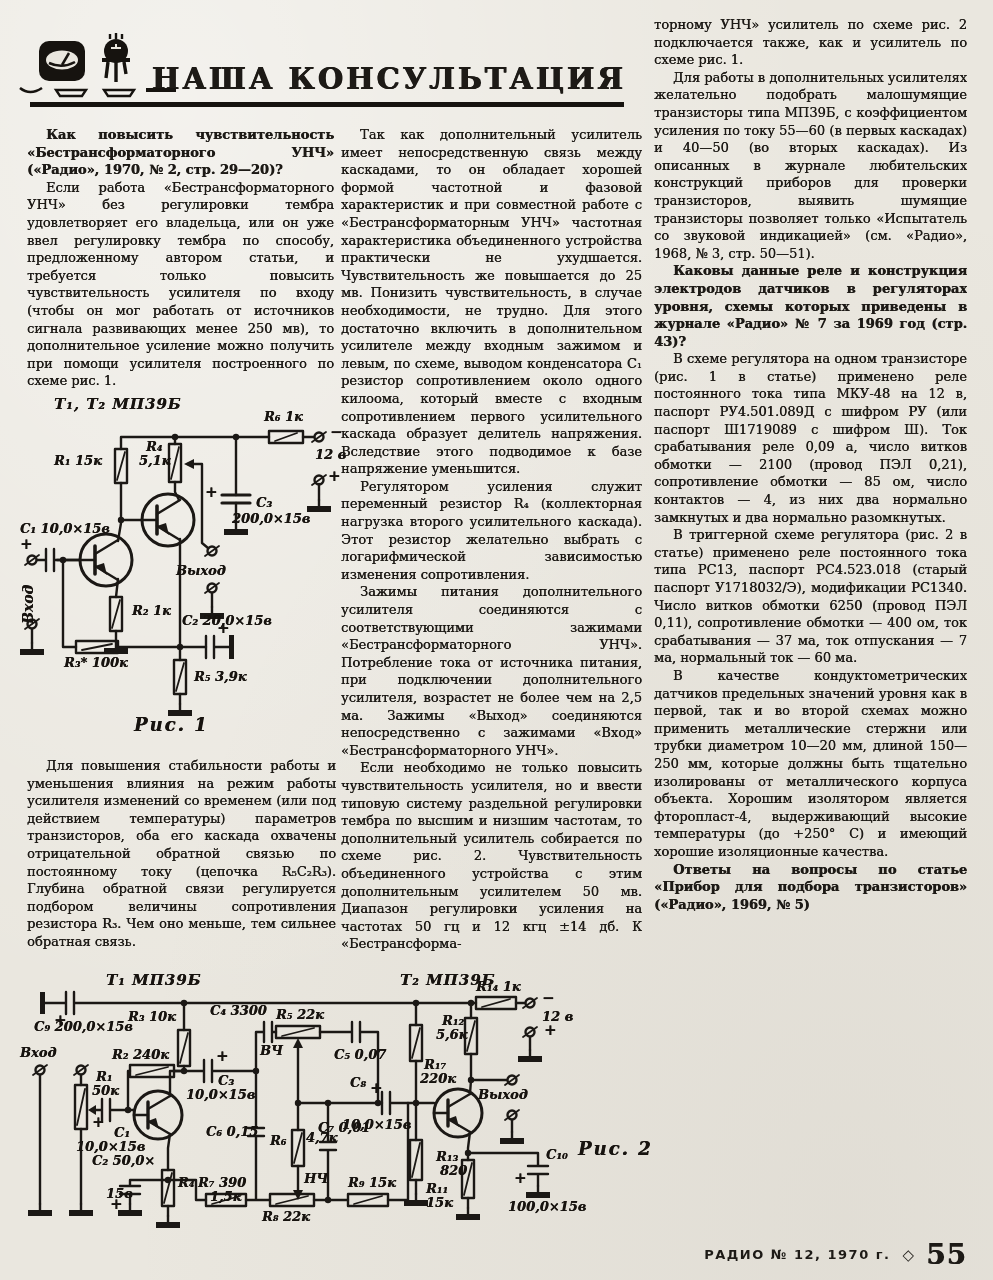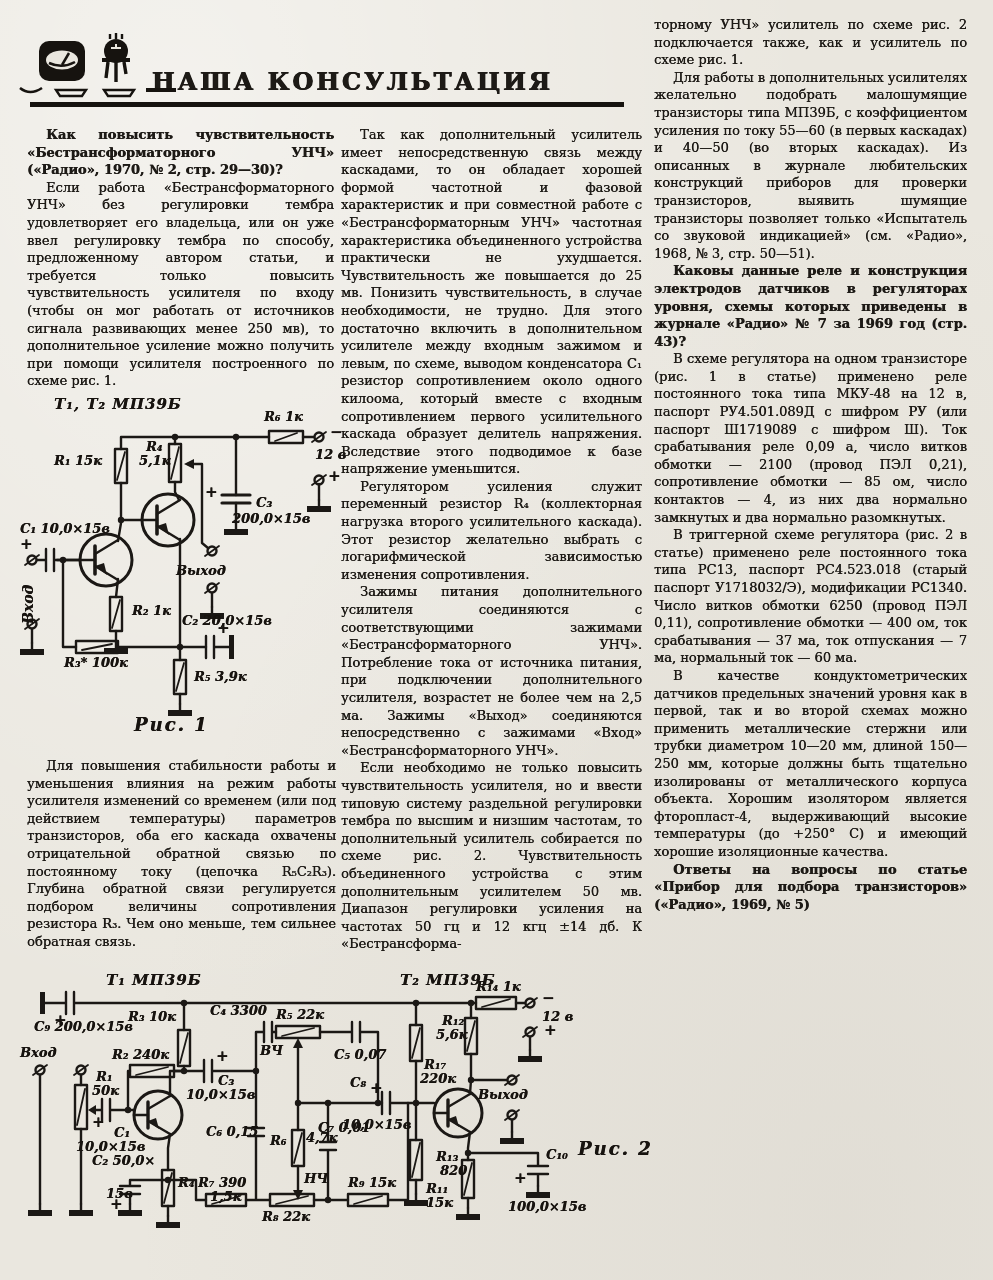--- a/index.html
+++ b/index.html
@@ -9,21 +9,21 @@
       radial-gradient(ellipse at 18% 8%, rgba(255,255,255,.45), rgba(255,255,255,0) 55%),
       radial-gradient(ellipse at 85% 95%, rgba(120,110,95,.08), rgba(0,0,0,0) 60%),
       #eae7df;
     font-family:"DejaVu Serif", serif;
     color:#1d1a16;
   }
   
   .masthead{position:absolute;left:30px;top:24px;width:594px;height:78px;border-bottom:5px solid #16130f;}
   .masthead-title{
     position:absolute;left:122px;bottom:6px;
-    font-size:24px;font-weight:bold;letter-spacing:3px;white-space:nowrap;
+    font-size:29px;font-weight:bold;letter-spacing:3px;white-space:nowrap;
     text-shadow:.6px 0 0 currentColor, -.4px 0 0 currentColor;
     transform:scaleY(1.02);
   }
   .mi{position:absolute;}
   .flourish{position:absolute;left:16px;top:80px;}
   
   .col{position:absolute;font-size:13px;line-height:17.6px;text-align:justify;overflow:hidden;}
   .col p{margin:0;text-indent:19px;text-shadow:.3px 0 0 currentColor;}
   .col p.q{font-weight:bold;text-shadow:.5px 0 0 currentColor;}
   .col p.cont{text-indent:0;}
@@ -72,21 +72,21 @@
     </svg>
     <div class="masthead-title">НАША  КОНСУЛЬТАЦИЯ</div>
   </div>
   <svg class="flourish" width="200" height="20" viewBox="0 0 200 20">
     <path d="M4,8 Q14,16 26,8" style="fill:none;stroke:#16130f;stroke-width:2.6"></path>
     <path d="M40,10 H70 L66,16 H44 Z M88,10 H118 L114,16 H92 Z" style="fill:none;stroke:#16130f;stroke-width:2.4"></path>
     <path d="M130,10 H160" style="stroke:#16130f;stroke-width:4"></path>
   </svg>
 
   <div class="col col-left1">
-    <p class="q">Как повысить чувствительность «Бестрансформаторного УНЧ» («Радио», 1970, № 2, стр. 29—30)?</p>
+    <p class="q">Как повысить чувствительность «Бестрансформаторного УНЧ» («Радио», 1970, № 2, стр. 29—20)?</p>
     <p>Если работа «Бестрансформаторного УНЧ» без регулировки тембра удовлетворяет его владельца, или он уже ввел регулировку тембра по способу, предложенному автором статьи, и требуется только повысить чувствительность усилителя по входу (чтобы он мог работать от источников сигнала развивающих менее 250 мв), то дополнительное усиление можно получить при помощи усилителя построенного по схеме рис. 1.</p>
   </div>
 
   <div class="schem fig1">
     <svg width="334" height="360" viewBox="0 0 334 360">
       <defs>
         <g id="gndA">
             <path d="M0,0 V6"></path>
             <rect x="-12" y="6" width="24" height="6" style="fill:#1b1815;stroke:none"></rect>
           </g>
@@ -362,14 +362,19 @@
       <span class="fig-label" style="left: 418px; top: 180px;">R₁₃</span>
       <span class="fig-label" style="left: 422px; top: 194px;">820</span>
       <span class="fig-label" style="left: 408px; top: 212px;">R₁₁</span>
       <span class="fig-label" style="left: 408px; top: 226px;">15к</span>
       <span class="fig-label" style="left: 528px; top: 178px;">C₁₀</span>
       <span class="fig-label s" style="left: 496px; top: 202px;">+</span>
       <span class="fig-label" style="left: 490px; top: 230px;">100,0×15в</span>
       <span class="fig-label cap" style="left: 560px; top: 172px;">Рис. 2</span>
     </div>
 
+  <div class="footer">
+    <span class="footer-journal">РАДИО  №  12,  1970  г.</span>
+    <span class="footer-diamond">◇</span>
+    <span class="footer-page">55</span>
+  </div>
 
 </div>
 
 </body></html>

